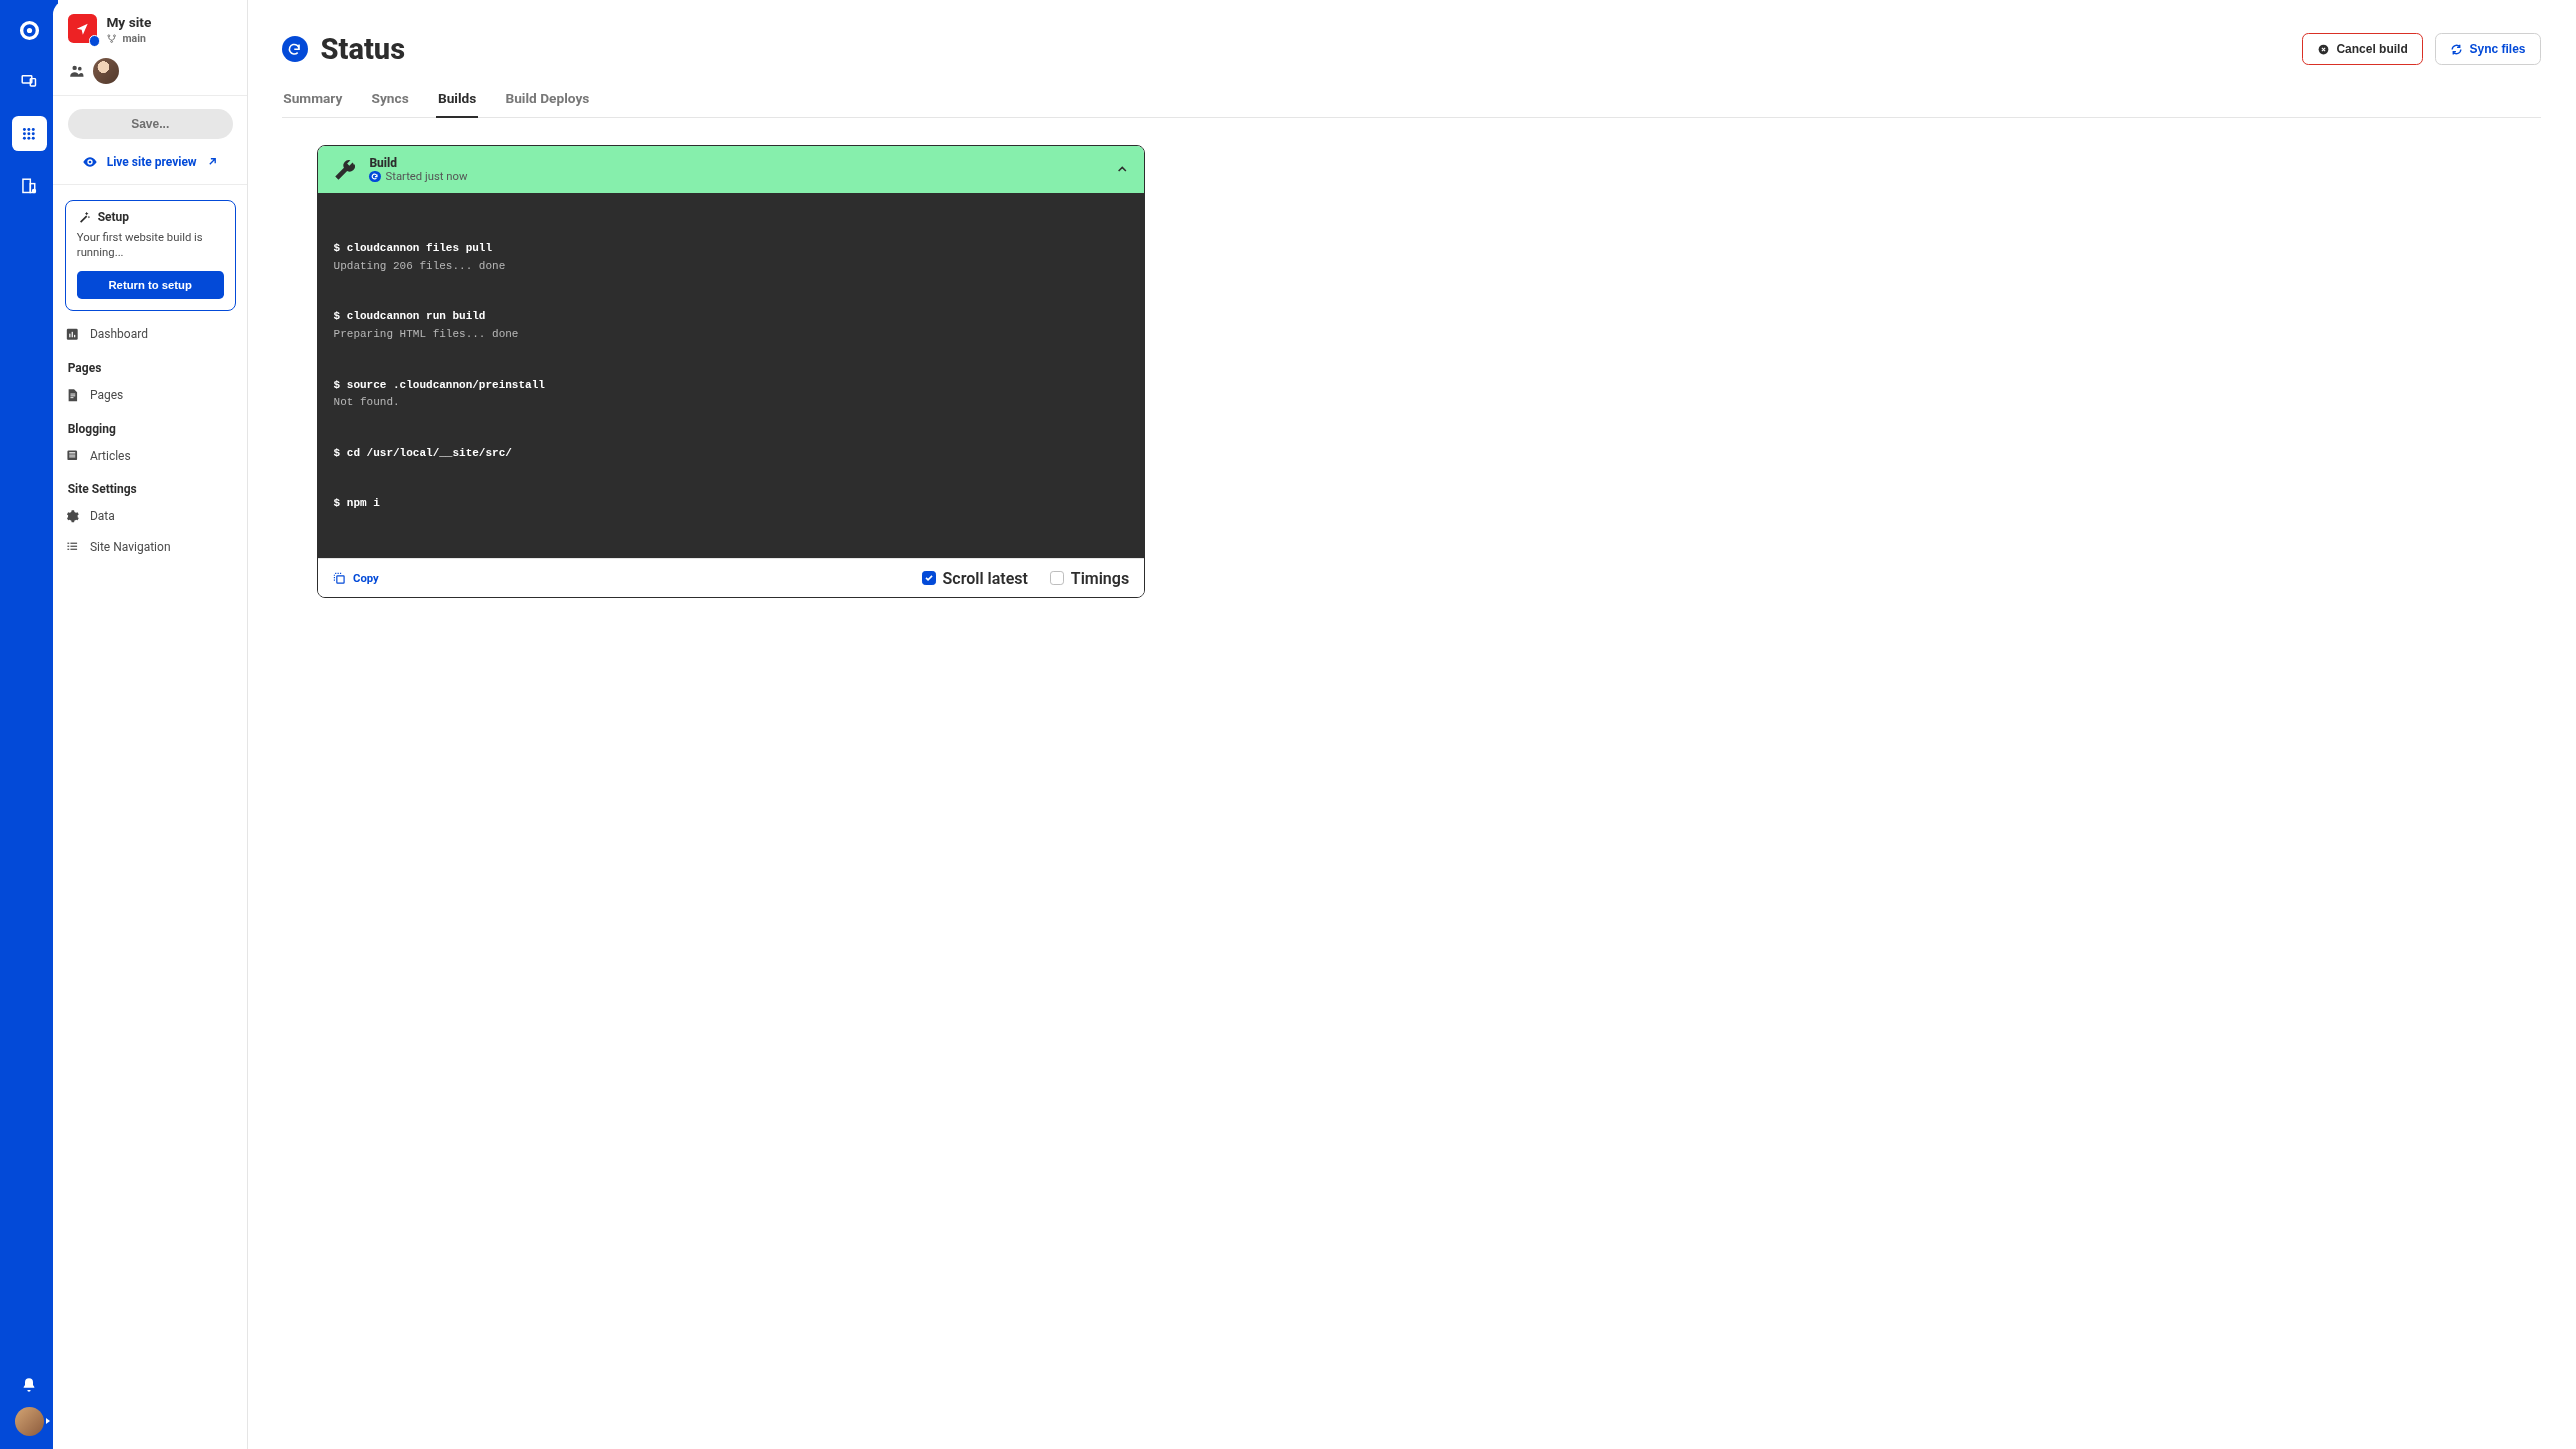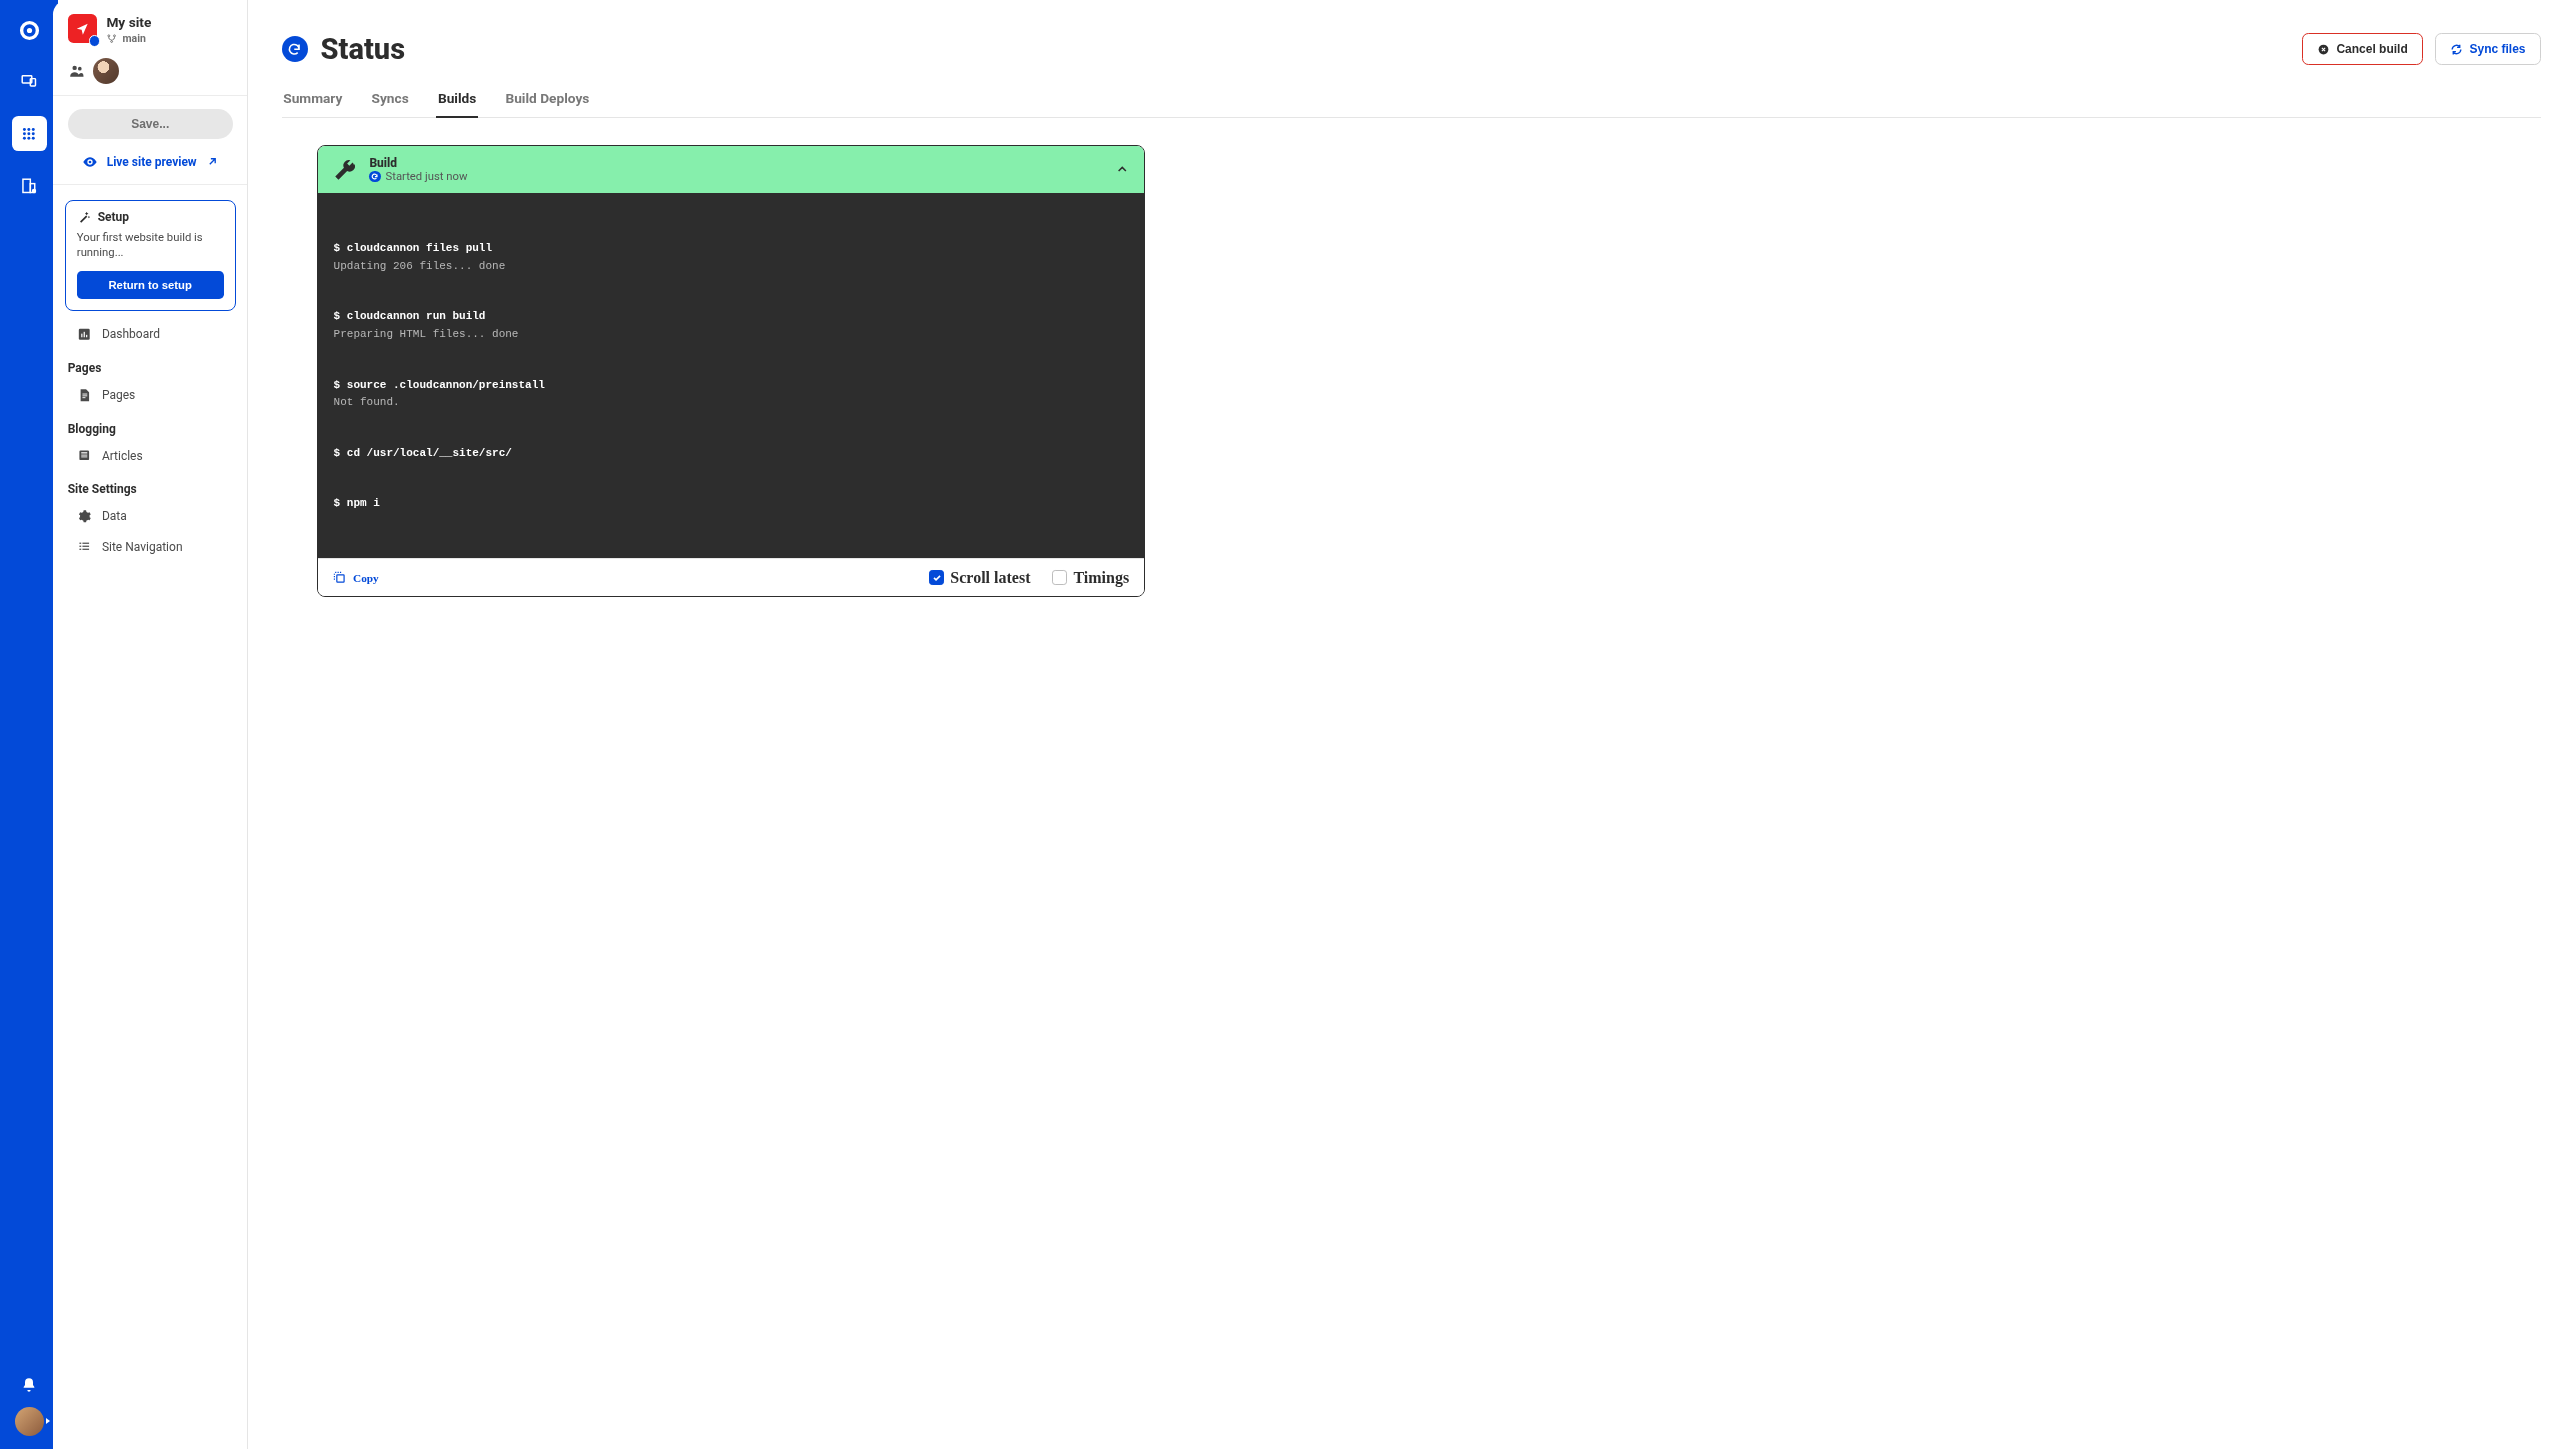--- a/index.html
+++ b/index.html
@@ -26,21 +26,21 @@
 .users-icon { color:#4a4a4a; }
 .avatar { width:26px; height:26px; border-radius:50%; background: radial-gradient(circle at 40% 35%, #f2d4b8 25%, transparent 26%), linear-gradient(135deg,#7c5a47,#52392c); }
 .save-btn { margin: 13px 14.5px 6.4px; background:#e7e7e7; color:#6f6f6f; border:none; border-radius:17.7px; padding:8px; font-size:12px; font-weight:600; cursor:not-allowed; }
 .live-preview { display:flex; align-items:center; justify-content:center; gap:9px; color:#034ad8; font-weight:700; font-size:12px; padding:8px 14.5px 14.5px; border-bottom:0.8px solid #ececec; cursor:pointer; }
 
 .setup-card { margin: 14.5px 11.3px 8px; border:1.6px solid #034ad8; border-radius:8px; padding:9.7px 11.3px 11.3px; }
 .setup-title { display:flex; align-items:center; gap:6.4px; font-weight:700; font-size:12px; color:#2d2d2d; }
 .setup-desc { font-size:11.3px; color:#4a4a4a; margin-top:4.8px; line-height:1.4; }
 .setup-btn { margin-top:9.7px; width:100%; background:#034ad8; color:#fff; border:none; border-radius:4.8px; padding:8px; font-weight:700; font-size:11.3px; cursor:pointer; }
 
-.nav-item { display:flex; align-items:center; gap:9.7px; padding:8px 23px; color:#4a4a4a; cursor:pointer; font-size:12px; }
+.nav-item { display:flex; align-items:center; gap:9.7px; padding:8px 11px; color:#4a4a4a; cursor:pointer; font-size:12px; }
 .nav-section-label { padding:11.3px 14.5px 4.8px; font-weight:700; color:#2d2d2d; font-size:12px; }
 .nav-item .icon { width:16px; display:flex; justify-content:center; }
 
 
 .main { flex:1; background:#fff; overflow:auto; border-top-left-radius: 14.5px; margin-left: -1.6px; }
 .main-inner { padding: 32px 35px 24px; }
 .page-header { display:flex; align-items:center; justify-content:space-between; }
 .page-title-wrap { display:flex; align-items:center; gap:13px; }
 .status-circle { width:26px; height:26px; border-radius:50%; background:#034ad8; display:flex; align-items:center; justify-content:center; color:#fff; }
 .page-title { font-size:29px; font-weight:800; color:#2d2d2d; }
@@ -60,21 +60,21 @@
 .wrench { width:26px; height:26px; color:#2d2d2d; }
 .build-title { font-weight:800; font-size:12px; color:#2d2d2d; }
 .build-status { display:flex; align-items:center; gap:4.8px; font-size:11.3px; color:#555; }
 .build-status .dot { width:11.3px; height:11.3px; border-radius:50%; background:#034ad8; display:inline-flex; align-items:center; justify-content:center; color:#fff; font-size:7.2px; }
 
 .terminal { background:#2d2d2d; color:#e8e8e8; font-family: "SFMono-Regular", Consolas, "Liberation Mono", Menlo, monospace; font-size:11px; line-height:1.6; padding:14.5px 16px 32px; min-height:242px; }
 .terminal .cmd { color:#fff; font-weight:600;margin-top:33px; }
 .terminal .out { color:#b8b8b8; }
 .terminal .blk { margin-bottom:13px; }
 
-.build-foot { display:flex; align-items:center; justify-content:space-between; padding:9.7px 14.5px; background:#fff; border-top:0.8px solid #e5e5e5;font-family:Liberation Serif, serif; }
+.build-foot { display:flex; align-items:center; justify-content:space-between; padding:9.7px 14.5px; background:#fff; border-top:0.8px solid #e5e5e5; }
 .foot-left { display:flex; align-items:center; gap:6.4px; color:#034ad8; font-weight:700; cursor:pointer; }
 .foot-right { display:flex; align-items:center; gap:22px; font-size:16px; color:#2d2d2d; font-weight:600; }
 .chk { width:14.5px; height:14.5px; border-radius:3.2px; border:1.6px solid #bdbdbd; display:inline-flex; align-items:center; justify-content:center; }
 .chk.checked { background:#034ad8; border-color:#034ad8; color:#fff; }
 .chk-wrap { display:flex; align-items:center; gap:6.4px; cursor:pointer; }
 
 svg { display:block; }
 </style>
 </head>
 <body>

